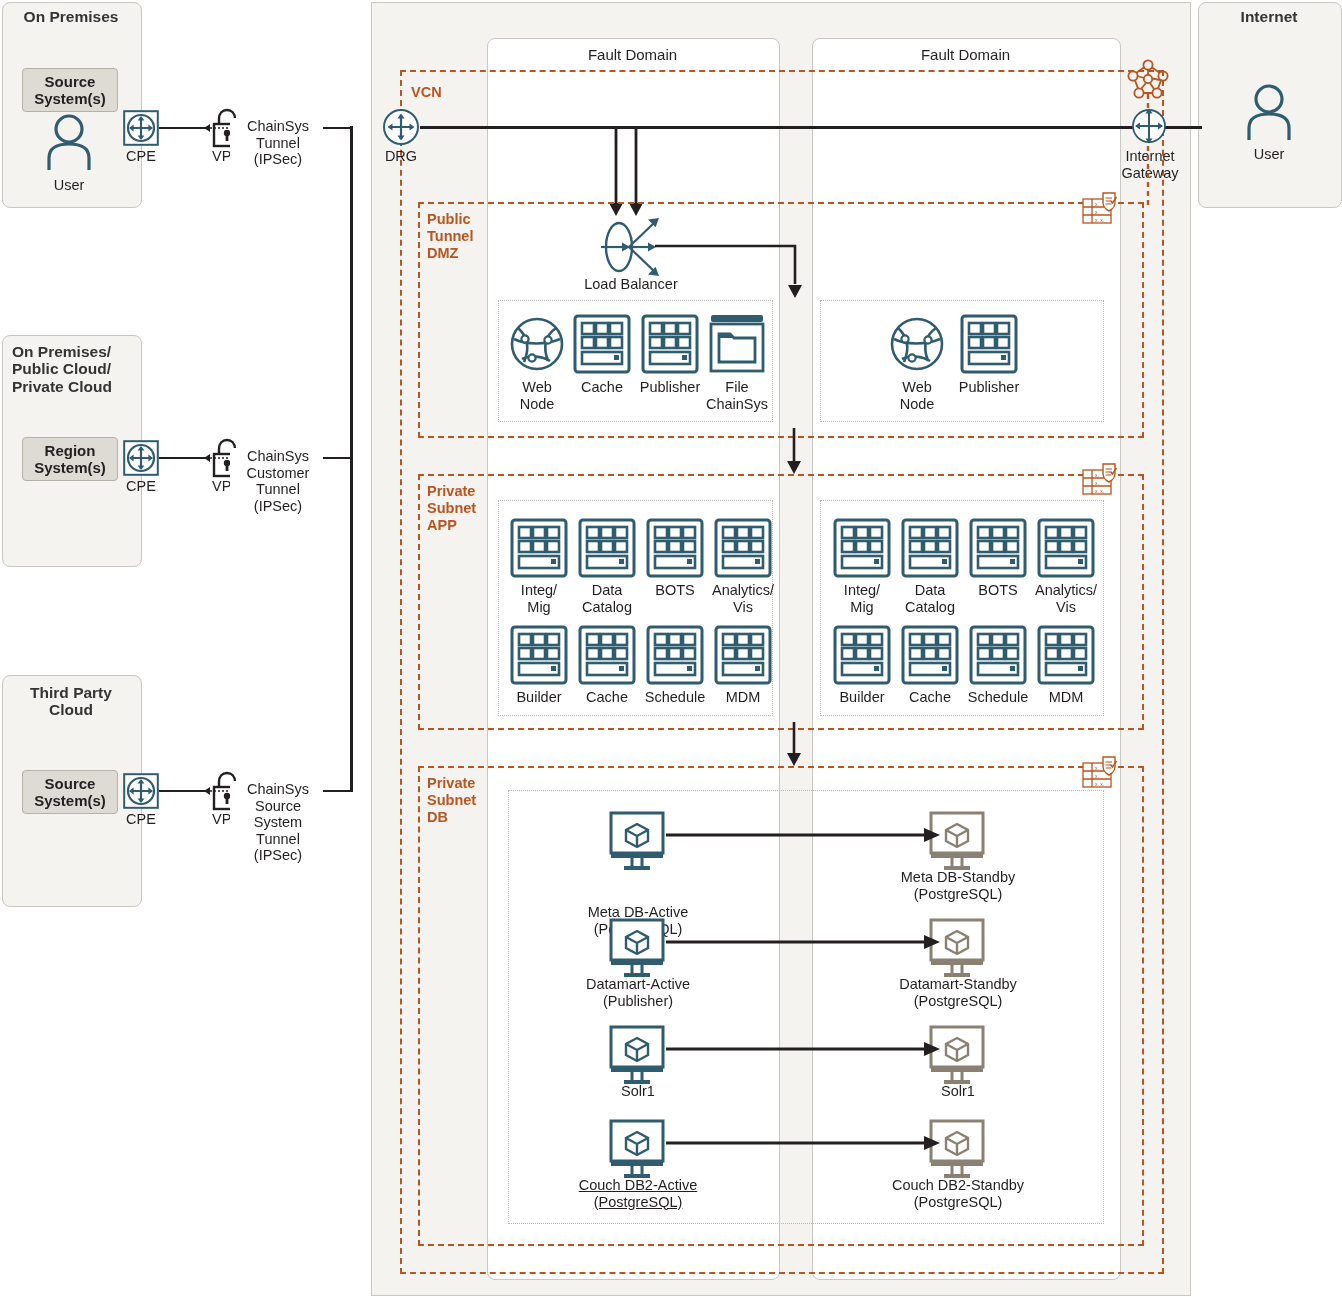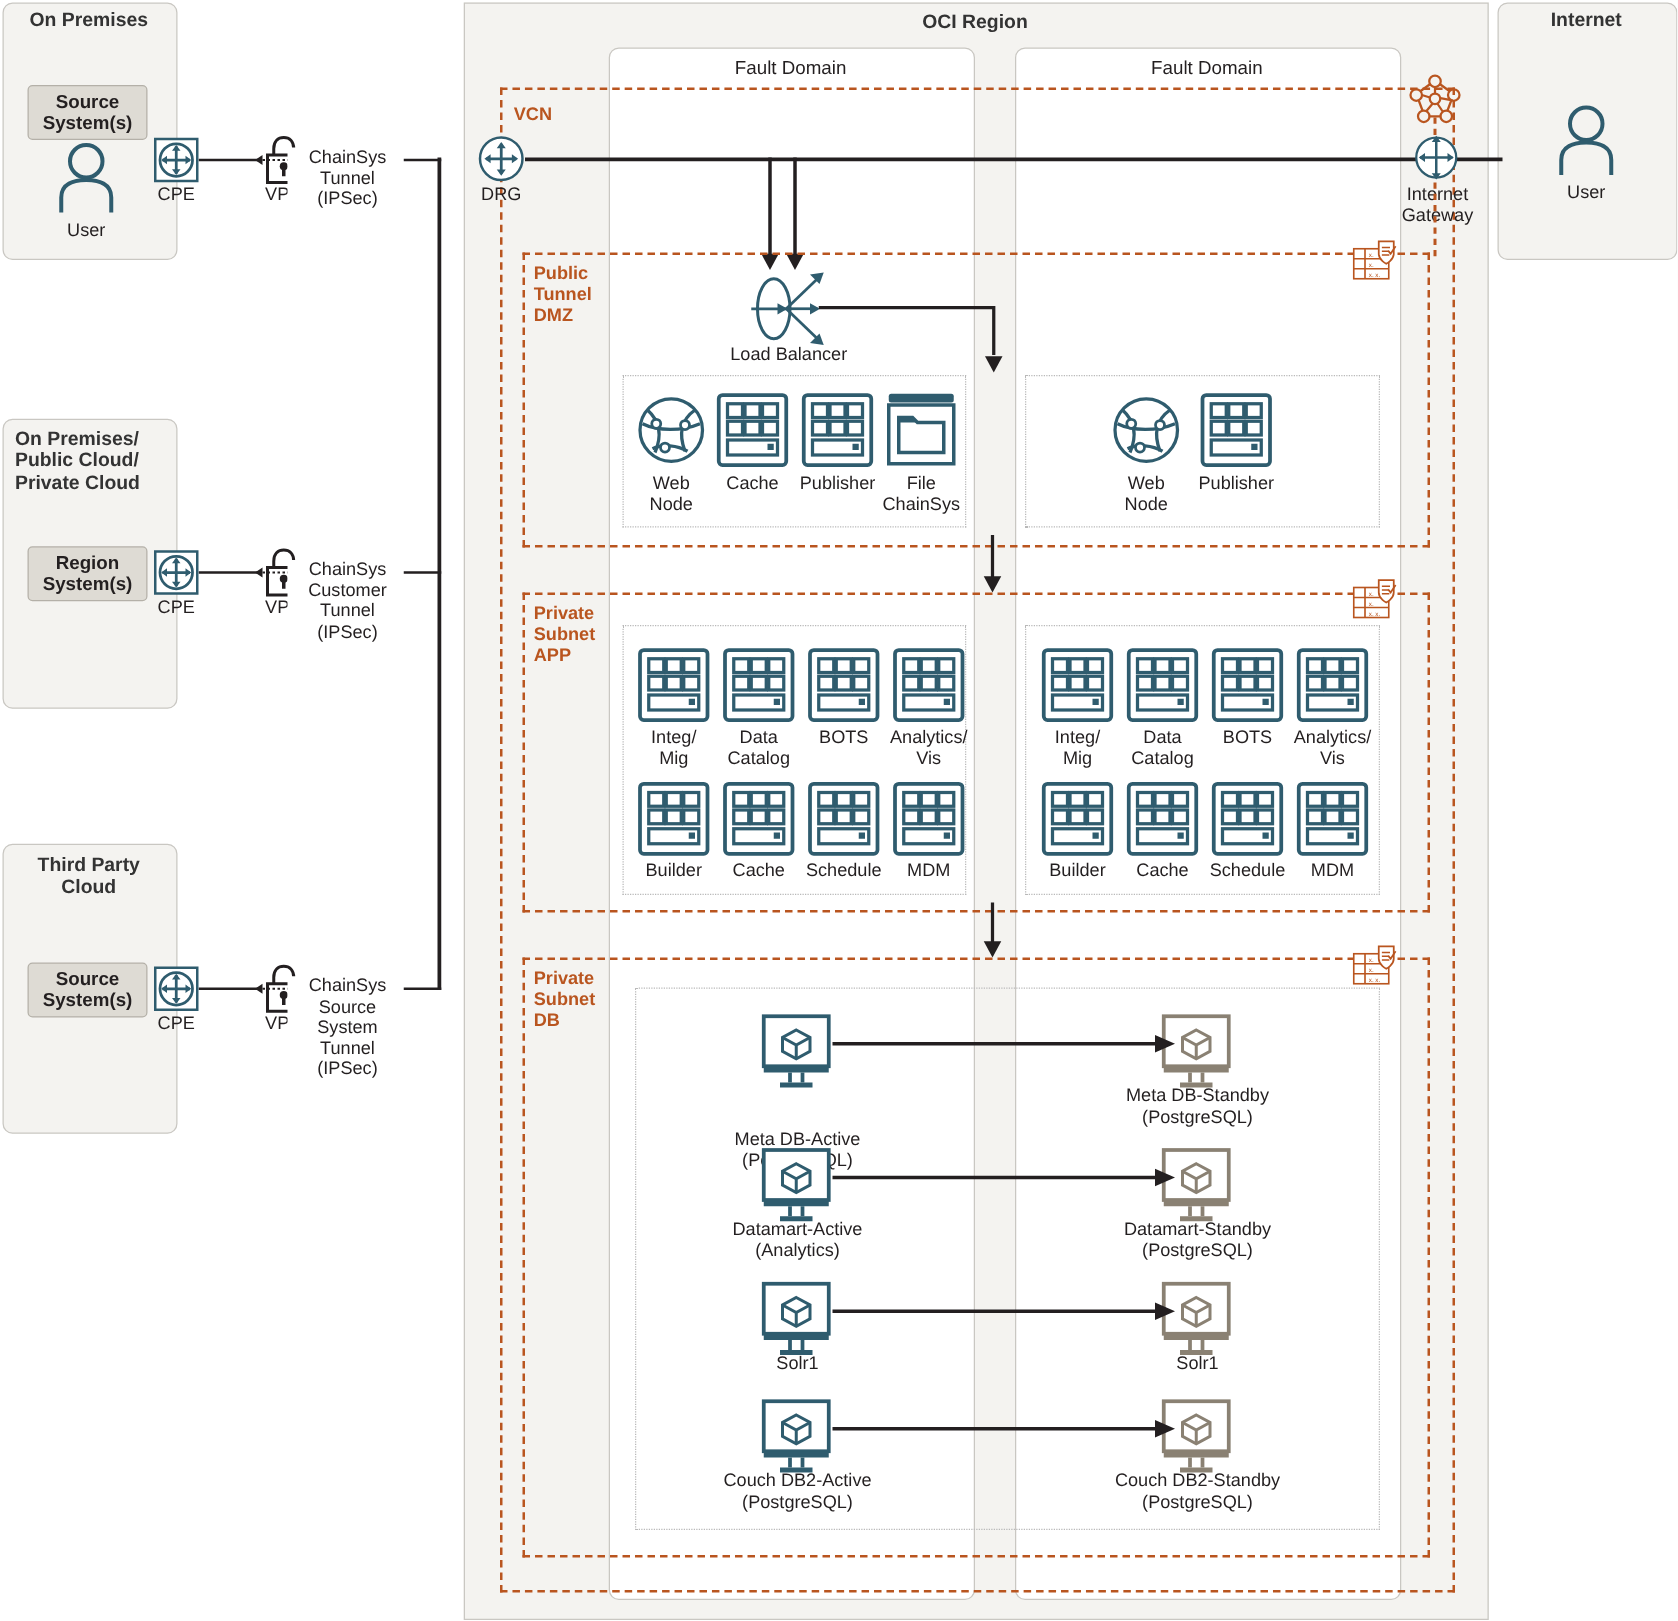--- a/index.html
+++ b/index.html
@@ -31,21 +31,20 @@
   
   .nodelbl{position:absolute;text-align:center;font-size:14.5px;line-height:1.14;color:#231f20;}
   svg{display:block;overflow:visible;}
 </style>
 </head>
 <body>
 
 <div id="stage">
 
   <div class="ocibox" style="left:371px;top:2px;width:818px;height:1292px;"></div>
-  <div class="lbl" style="left:371px;top:9px;width:818px;font-weight:bold;font-size:15.5px;color:#333;">OCI Region</div>
 
   <div class="fdbox" style="left:487px;top:38px;width:291px;height:1240px;"></div>
   <div class="lbl" style="left:487px;top:47px;width:291px;font-size:15px;color:#231f20;">Fault Domain</div>
 
   <div class="fdbox" style="left:812px;top:38px;width:307px;height:1240px;"></div>
   <div class="lbl" style="left:812px;top:47px;width:307px;font-size:15px;color:#231f20;">Fault Domain</div>
 
   <div class="dash" style="left:400px;top:70px;width:760px;height:1200px;"></div>
   <div class="dashlbl" style="left:411px;top:84px;"><span>VCN</span></div>
 
@@ -746,21 +745,21 @@
         <svg width="62" height="62" viewBox="0 0 62 62">
           <rect x="5" y="2" width="52" height="40" fill="#fff" stroke="#2f5c6e" stroke-width="3"></rect>
           <path d="M31 13 L42 19 L42 30 L31 36 L20 30 L20 19 Z" fill="none" stroke="#2f5c6e" stroke-width="2.4"></path>
           <path d="M20 19 L31 25 L42 19 M31 25 L31 36" fill="none" stroke="#2f5c6e" stroke-width="2.4"></path>
           <rect x="5" y="42" width="52" height="5" fill="#2f5c6e"></rect>
           <path d="M26 47 L26 55 M36 47 L36 55" stroke="#2f5c6e" stroke-width="3"></path>
           <rect x="18" y="55" width="26" height="4" fill="#2f5c6e"></rect>
         </svg>
       </div>
       <div class="nodelbl" style="left: 552px; top: 976px; width: 172px; white-space: pre-line;">Datamart-Active
-(Analytics)</div>
+(Publisher)</div>
       <div class="abs" style="left: 926px; top: 918px;">
         <svg width="62" height="62" viewBox="0 0 62 62">
           <rect x="5" y="2" width="52" height="40" fill="#fff" stroke="#8a8173" stroke-width="3"></rect>
           <path d="M31 13 L42 19 L42 30 L31 36 L20 30 L20 19 Z" fill="none" stroke="#8a8173" stroke-width="2.4"></path>
           <path d="M20 19 L31 25 L42 19 M31 25 L31 36" fill="none" stroke="#8a8173" stroke-width="2.4"></path>
           <rect x="5" y="42" width="52" height="5" fill="#8a8173"></rect>
           <path d="M26 47 L26 55 M36 47 L36 55" stroke="#8a8173" stroke-width="3"></path>
           <rect x="18" y="55" width="26" height="4" fill="#8a8173"></rect>
         </svg>
       </div>
@@ -803,21 +802,21 @@
       <div class="abs" style="left: 606px; top: 1119px;">
         <svg width="62" height="62" viewBox="0 0 62 62">
           <rect x="5" y="2" width="52" height="40" fill="#fff" stroke="#2f5c6e" stroke-width="3"></rect>
           <path d="M31 13 L42 19 L42 30 L31 36 L20 30 L20 19 Z" fill="none" stroke="#2f5c6e" stroke-width="2.4"></path>
           <path d="M20 19 L31 25 L42 19 M31 25 L31 36" fill="none" stroke="#2f5c6e" stroke-width="2.4"></path>
           <rect x="5" y="42" width="52" height="5" fill="#2f5c6e"></rect>
           <path d="M26 47 L26 55 M36 47 L36 55" stroke="#2f5c6e" stroke-width="3"></path>
           <rect x="18" y="55" width="26" height="4" fill="#2f5c6e"></rect>
         </svg>
       </div>
-      <div class="nodelbl" style="left: 552px; top: 1177px; width: 172px; white-space: pre-line;">Couch DB2-Active
+      <div class="nodelbl" style="left: 552px; top: 1177px; width: 172px; white-space: pre-line; text-decoration: underline;">Couch DB2-Active
 (PostgreSQL)</div>
       <div class="abs" style="left: 926px; top: 1119px;">
         <svg width="62" height="62" viewBox="0 0 62 62">
           <rect x="5" y="2" width="52" height="40" fill="#fff" stroke="#8a8173" stroke-width="3"></rect>
           <path d="M31 13 L42 19 L42 30 L31 36 L20 30 L20 19 Z" fill="none" stroke="#8a8173" stroke-width="2.4"></path>
           <path d="M20 19 L31 25 L42 19 M31 25 L31 36" fill="none" stroke="#8a8173" stroke-width="2.4"></path>
           <rect x="5" y="42" width="52" height="5" fill="#8a8173"></rect>
           <path d="M26 47 L26 55 M36 47 L36 55" stroke="#8a8173" stroke-width="3"></path>
           <rect x="18" y="55" width="26" height="4" fill="#8a8173"></rect>
         </svg>

